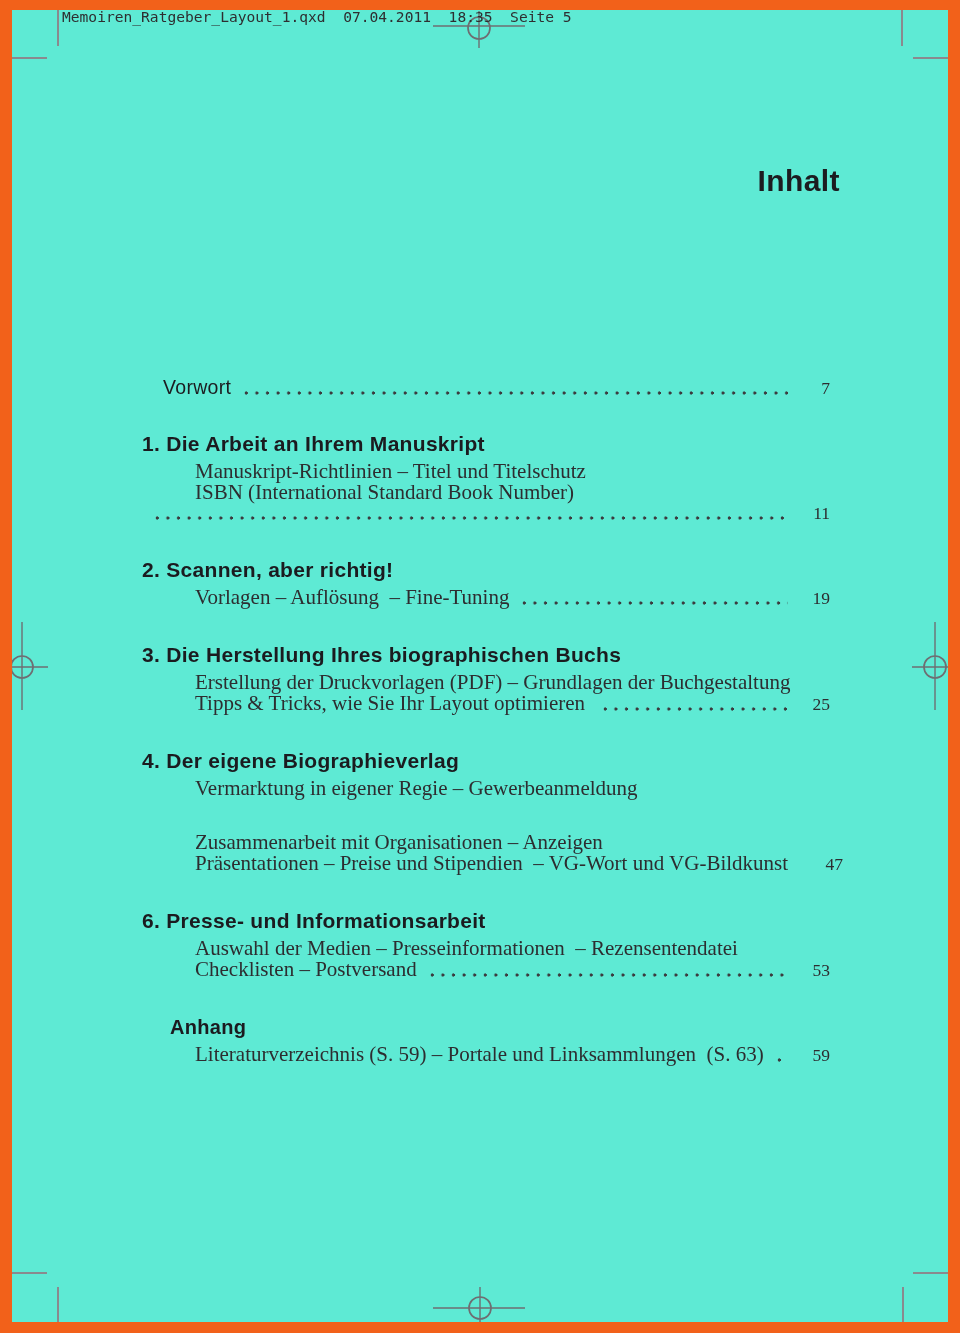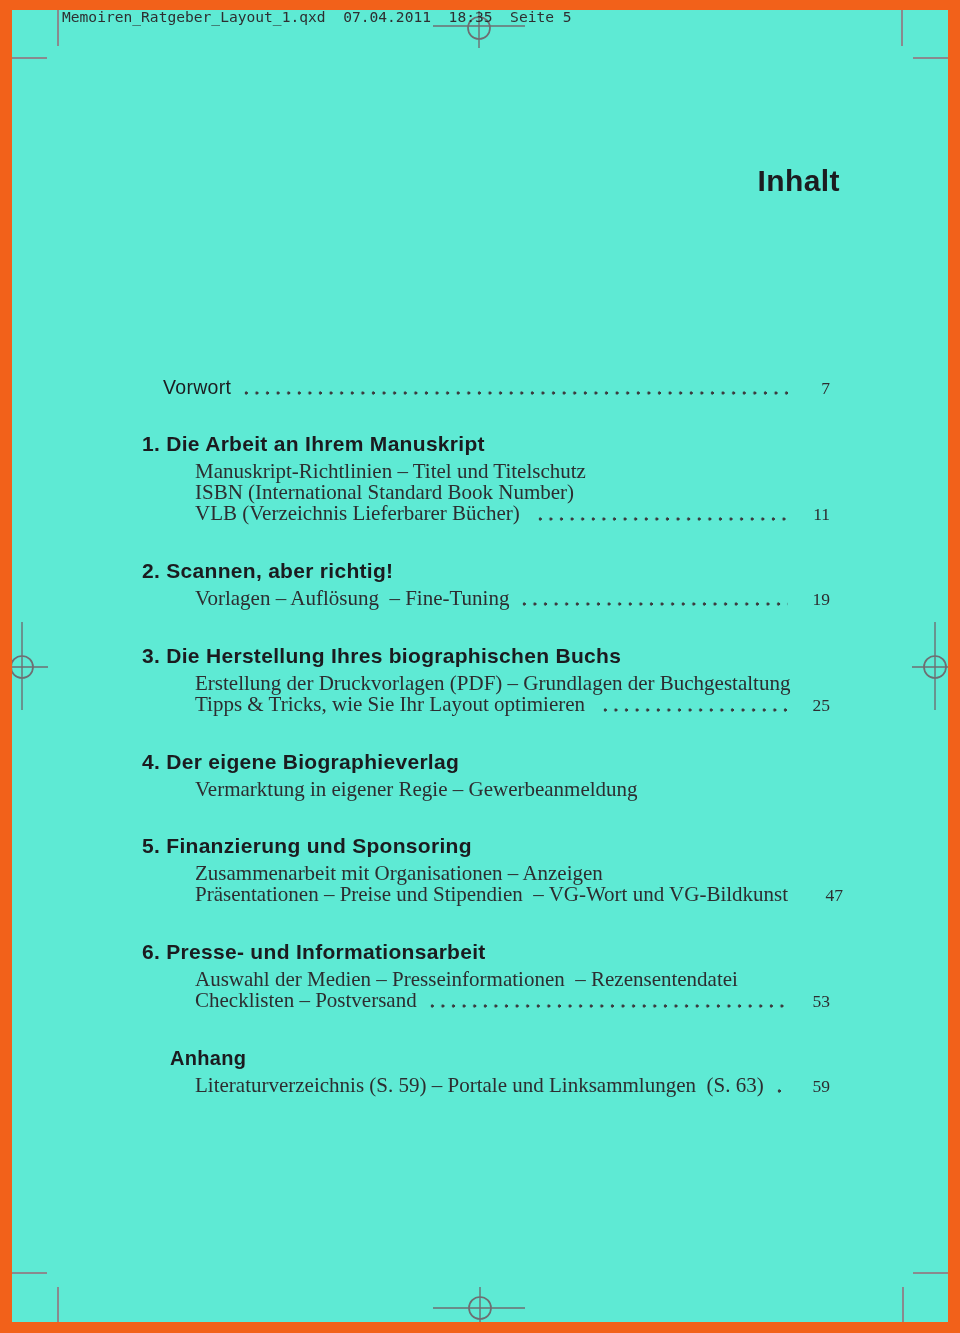--- a/index.html
+++ b/index.html
@@ -172,21 +172,20 @@
       <span class="leader"></span>
       <span class="pagenum">7</span>
     </div>
 
     <div class="section first">
       <div class="sec-title">1. Die Arbeit an Ihrem Manuskript</div>
       <div class="subs">
         <div class="sub-line">Manuskript-Richtlinien – Titel und Titelschutz</div>
         <div class="sub-line">ISBN (International Standard Book Number)</div>
         <div class="row sub-row">
-          <span class="serif-label">VLB (Verzeichnis Lieferbarer Bücher) </span>
           <span class="leader"></span>
           <span class="pagenum">11</span>
         </div>
       </div>
     </div>
 
     <div class="section">
       <div class="sec-title">2. Scannen, aber richtig!</div>
       <div class="subs">
         <div class="row sub-row">
@@ -210,21 +209,20 @@
     </div>
 
     <div class="section">
       <div class="sec-title">4. Der eigene Biographieverlag</div>
       <div class="subs">
         <div class="sub-line">Vermarktung in eigener Regie – Gewerbeanmeldung</div>
       </div>
     </div>
 
     <div class="section">
-      <div class="sec-title">5. Finanzierung und Sponsoring</div>
       <div class="subs">
         <div class="sub-line">Zusammenarbeit mit Organisationen – Anzeigen</div>
         <div class="row sub-row">
           <span class="serif-label">Präsentationen – Preise und Stipendien  – VG-Wort und VG-Bildkunst</span>
           <span class="leader"></span>
           <span class="pagenum">47</span>
         </div>
       </div>
     </div>
 

